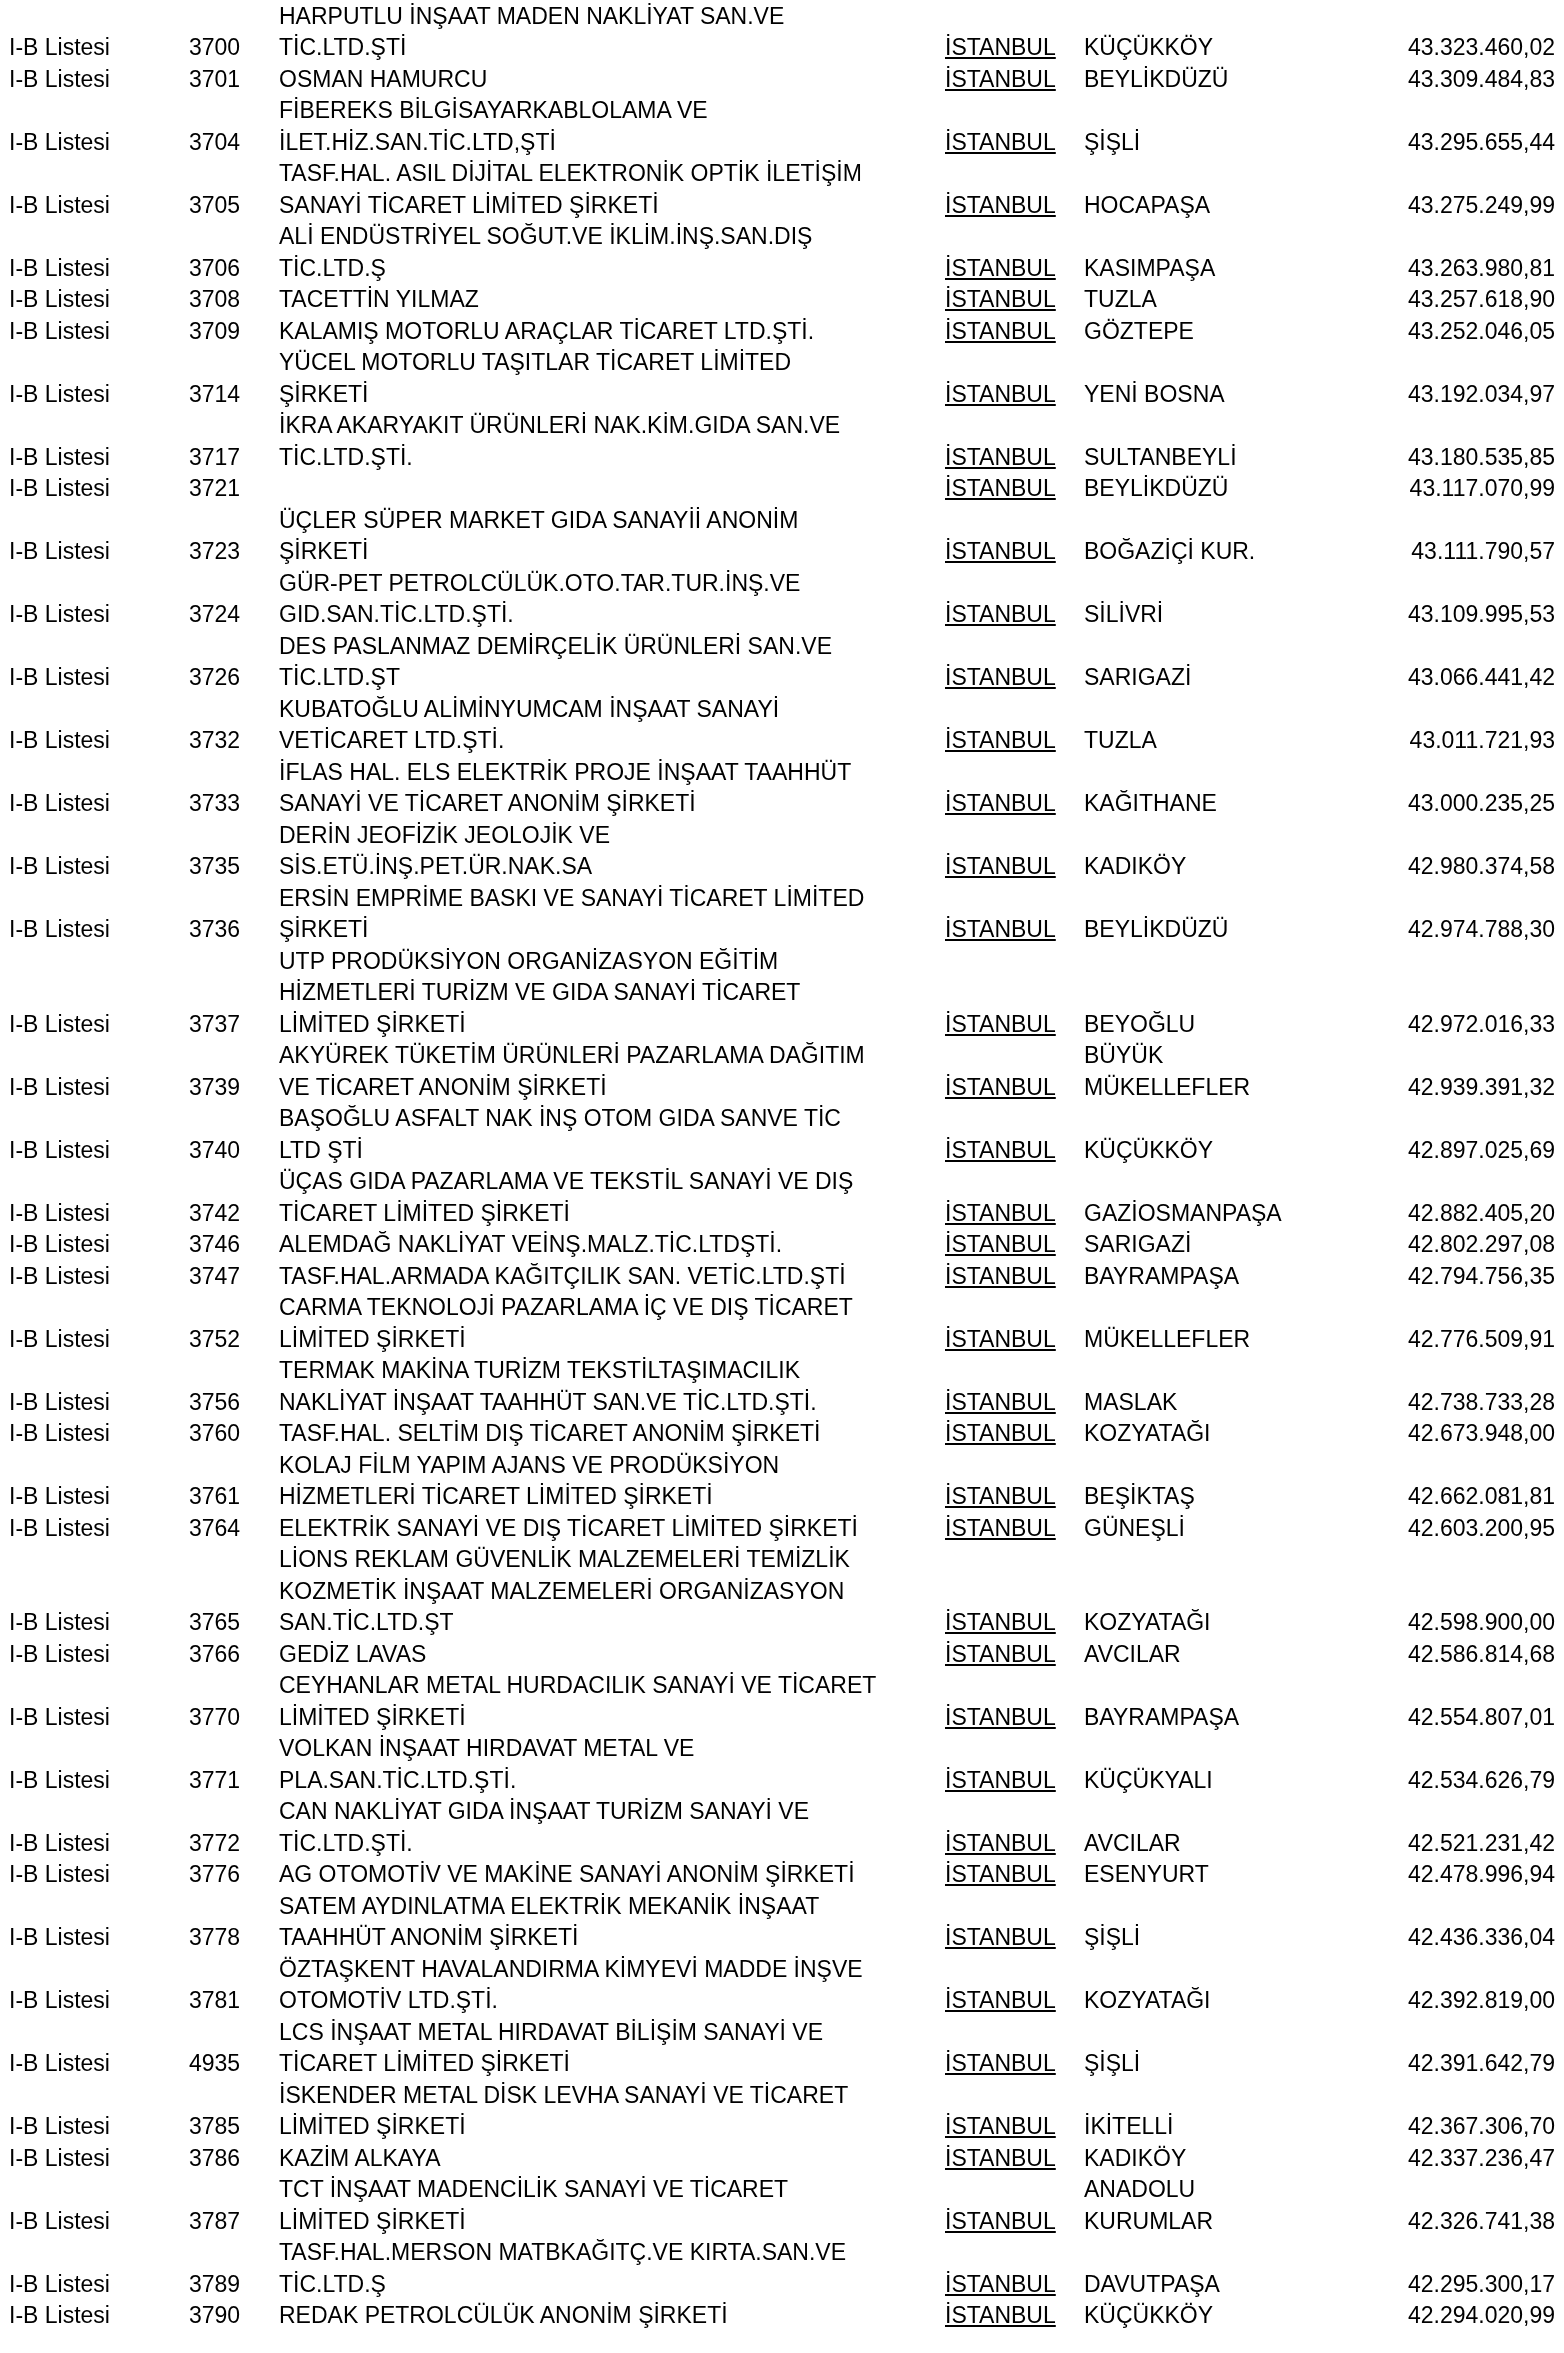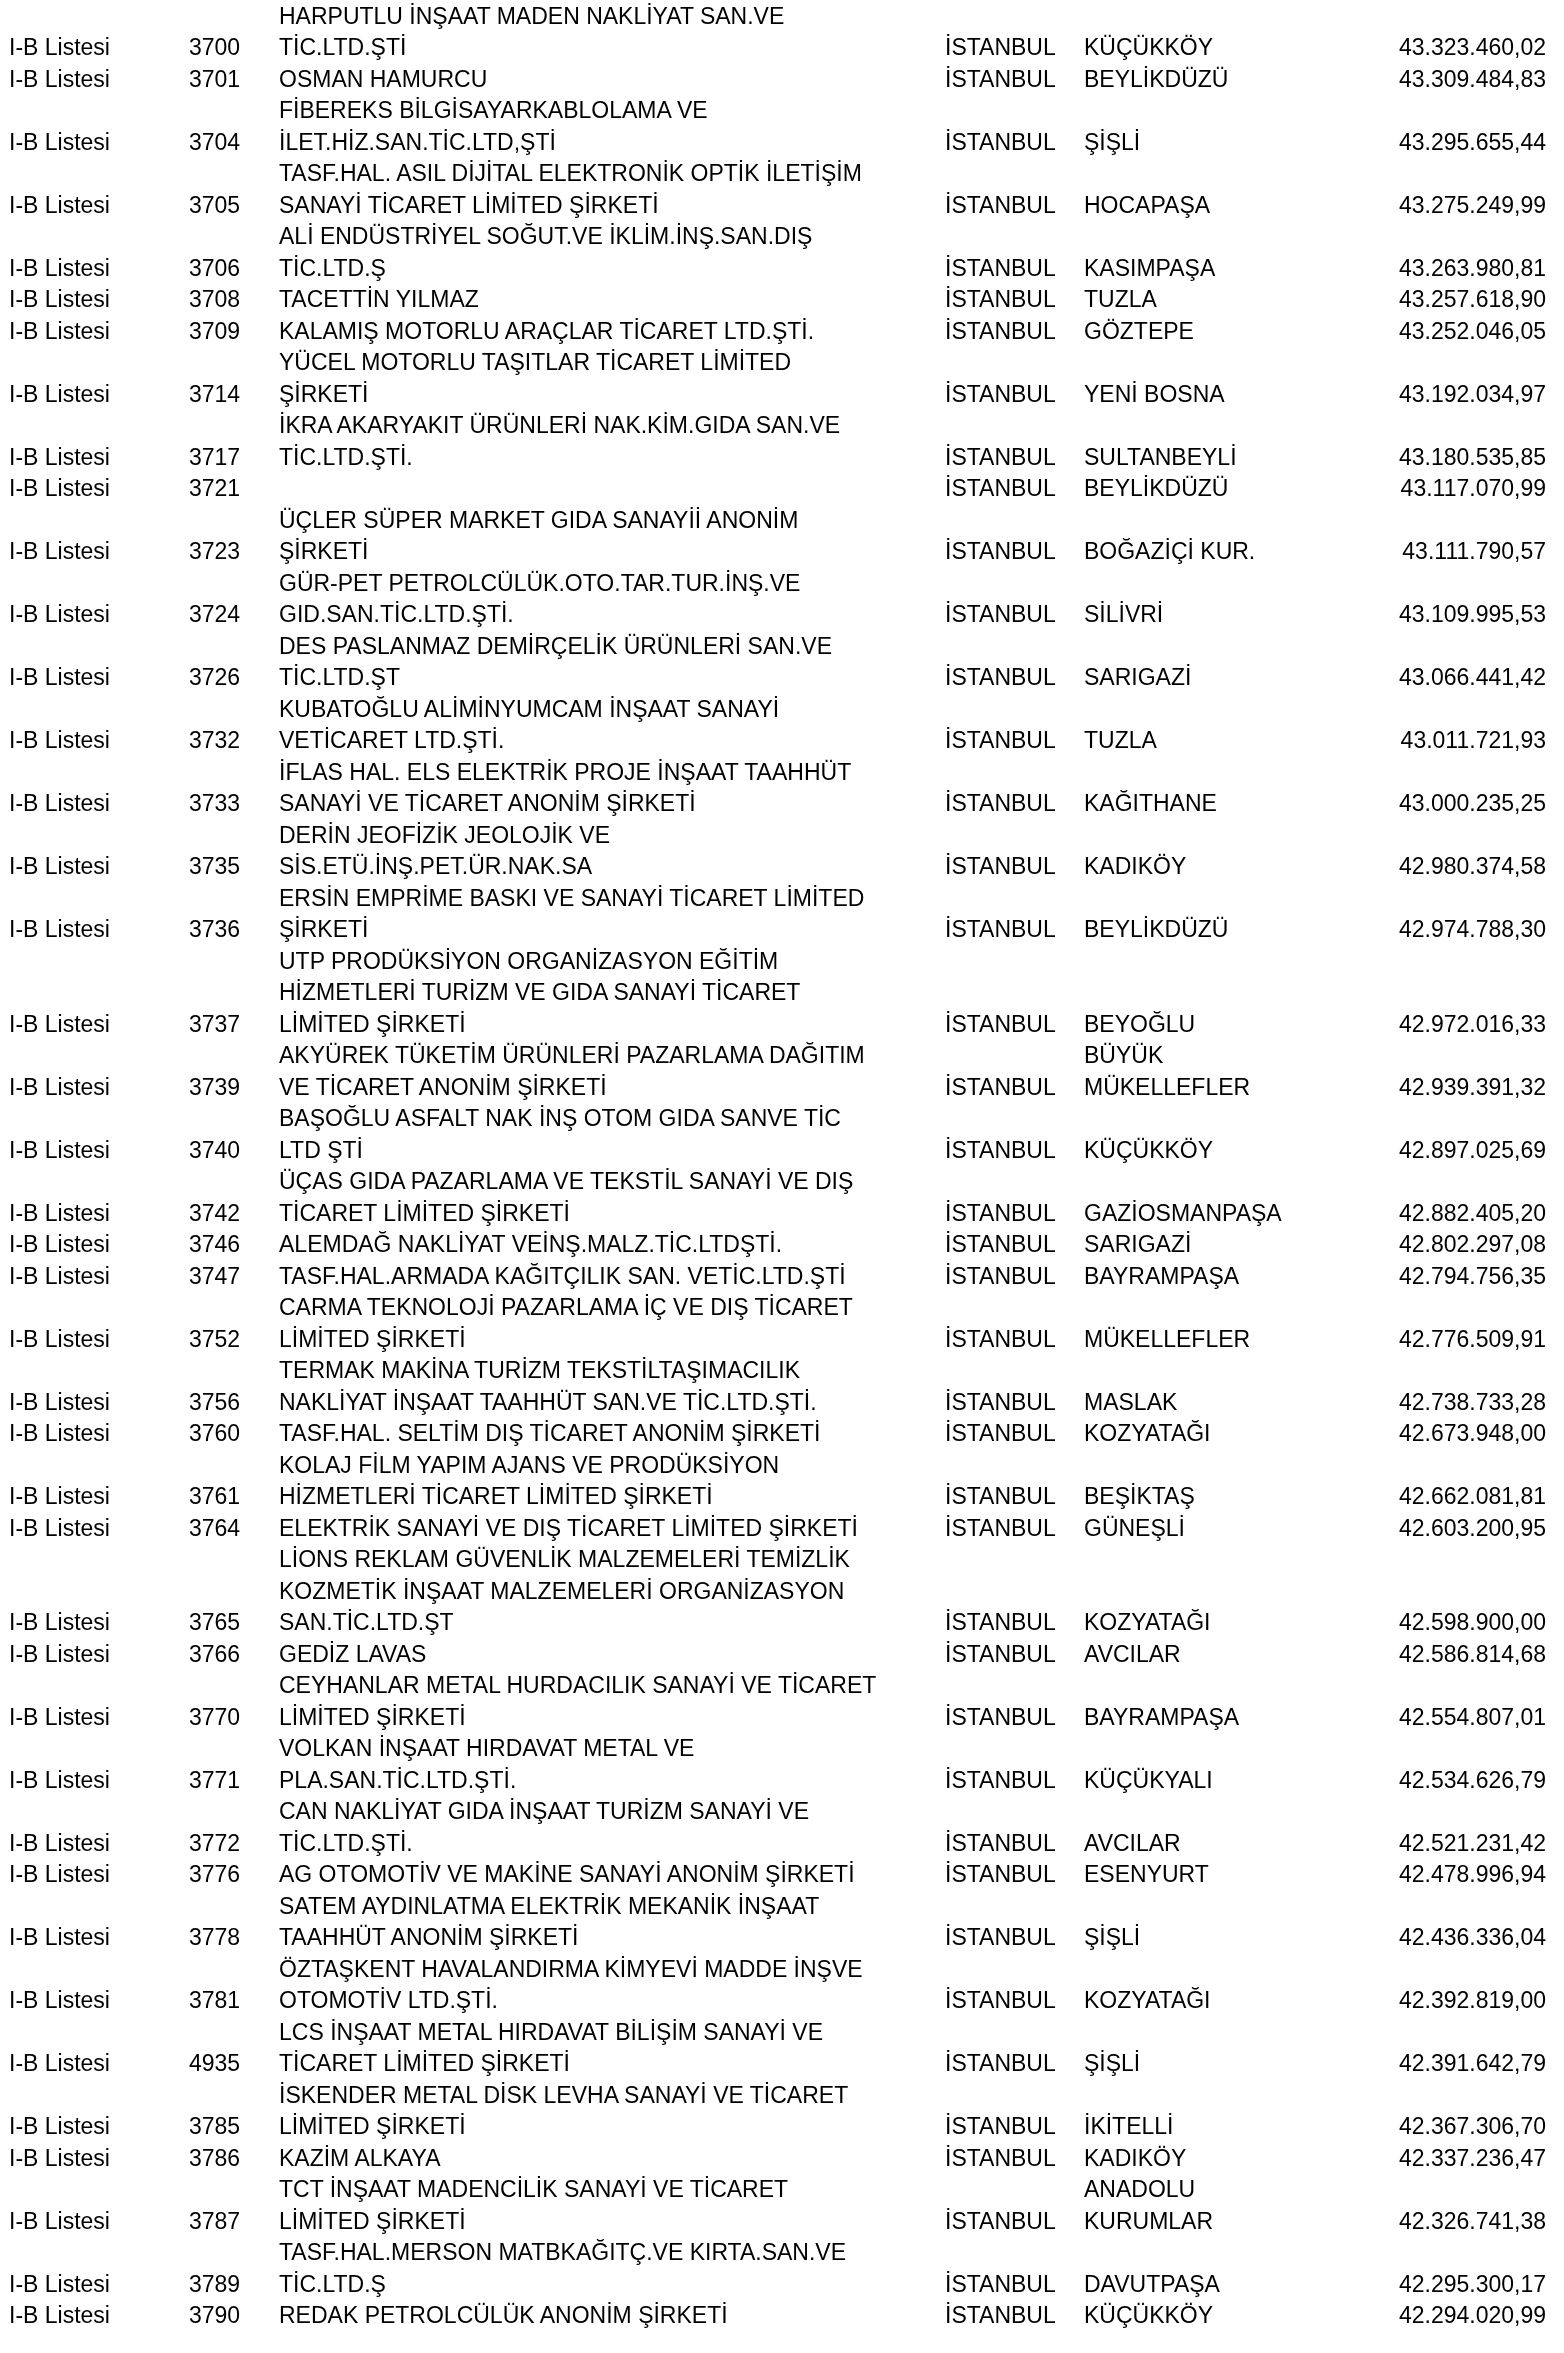--- a/index.html
+++ b/index.html
@@ -30,23 +30,23 @@
       white-space: nowrap;
     }
     .cell {
       position: absolute;
       top: 0;
       white-space: nowrap;
     }
     .c-list   { left: 9px; }
     .c-no     { left: 169px; width: 91px; text-align: center; }
     .c-name   { left: 279px; }
-    .c-city   { left: 945px; }
+    .c-city   { left: 945px; text-decoration: underline; }
     .c-dist   { left: 1084px; }
-    .c-amount { right: 19px; text-align: right; }
+    .c-amount { right: 10px; text-align: right; }
   </style>
 </head>
 <body>
 
 <div id="sheet">
     <div class="record">
       <div class="line">
         <span class="cell c-name">HARPUTLU İNŞAAT MADEN NAKLİYAT SAN.VE</span>
       </div>
       <div class="line">

